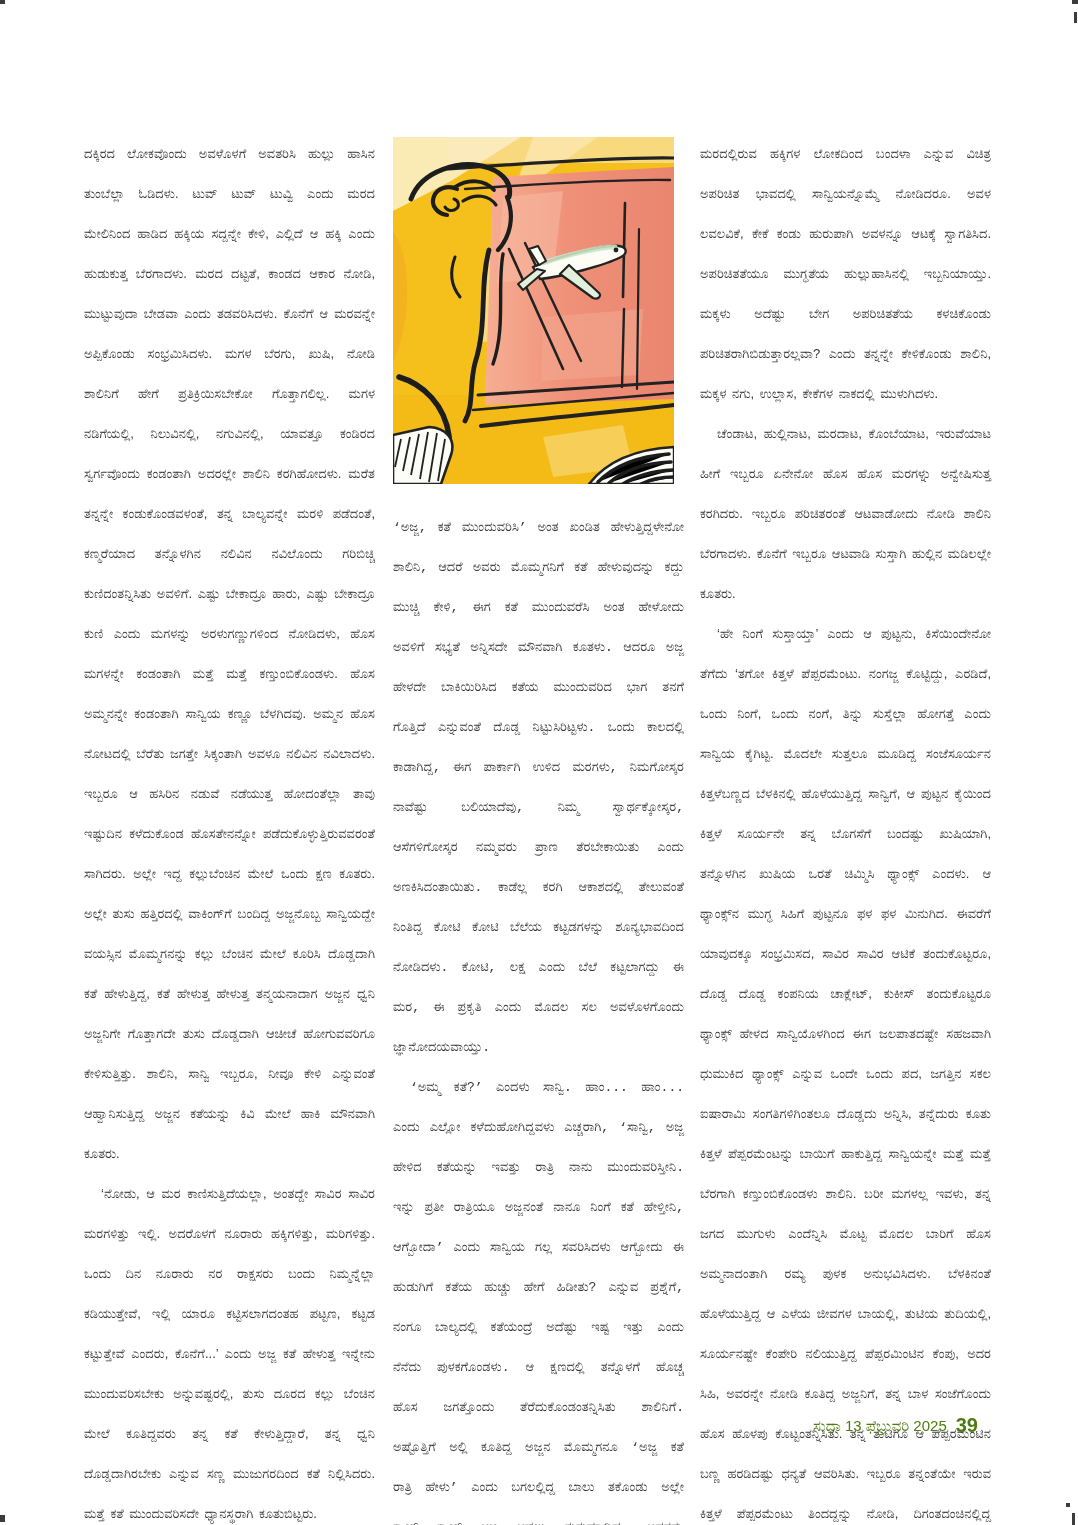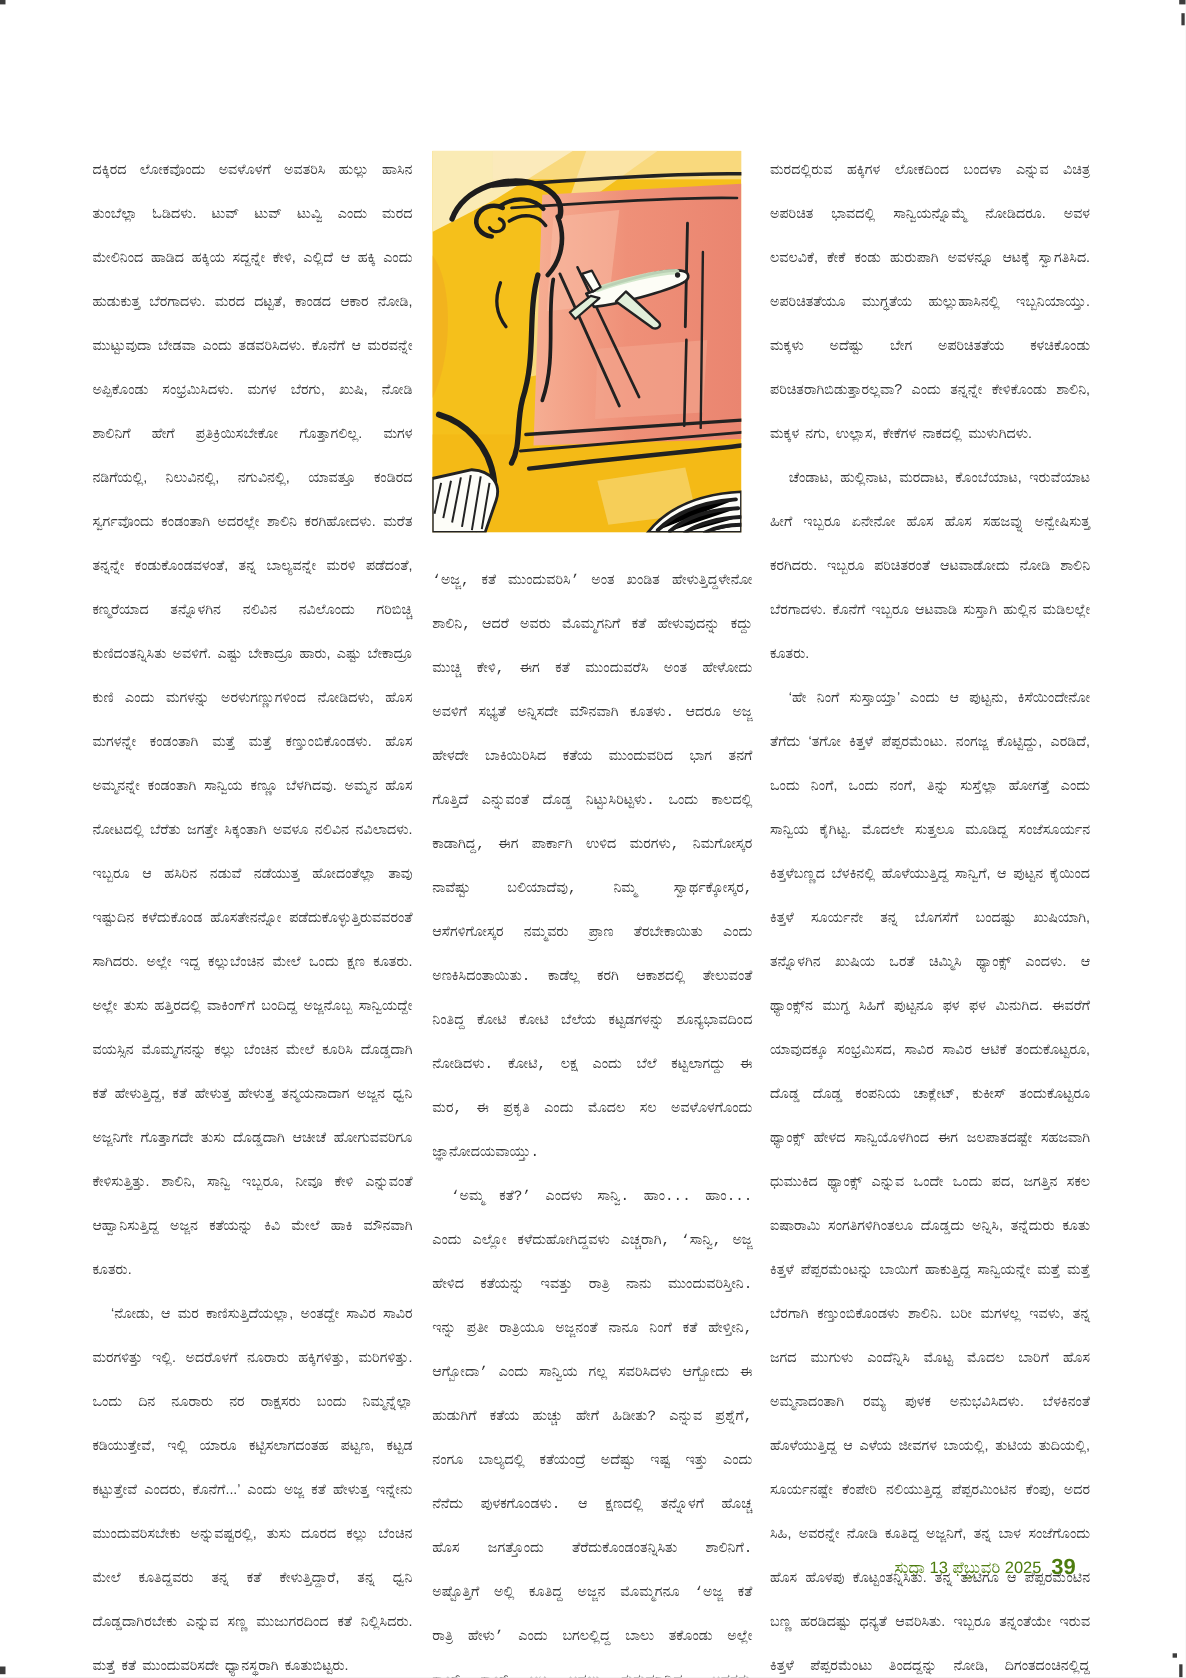--- a/index.html
+++ b/index.html
@@ -140,21 +140,21 @@
         <path d="M230,347 C244,338 262,334 280,333"></path>
         <path d="M248,347 C258,342 270,340 281,340"></path>
       </g>
     </svg>
     <p>‘ಅಜ್ಜ, ಕತೆ ಮುಂದುವರಿಸಿ’ ಅಂತ ಖಂಡಿತ ಹೇಳುತ್ತಿದ್ದಳೇನೋ ಶಾಲಿನಿ, ಆದರೆ ಅವರು ಮೊಮ್ಮಗನಿಗೆ ಕತೆ ಹೇಳುವುದನ್ನು ಕದ್ದು ಮುಚ್ಚಿ ಕೇಳಿ, ಈಗ ಕತೆ ಮುಂದುವರೆಸಿ ಅಂತ ಹೇಳೋದು ಅವಳಿಗೆ ಸಭ್ಯತೆ ಅನ್ನಿಸದೇ ಮೌನವಾಗಿ ಕೂತಳು. ಆದರೂ ಅಜ್ಜ ಹೇಳದೇ ಬಾಕಿಯಿರಿಸಿದ ಕತೆಯ ಮುಂದುವರಿದ ಭಾಗ ತನಗೆ ಗೊತ್ತಿದೆ ಎನ್ನುವಂತೆ ದೊಡ್ಡ ನಿಟ್ಟುಸಿರಿಟ್ಟಳು. ಒಂದು ಕಾಲದಲ್ಲಿ ಕಾಡಾಗಿದ್ದ, ಈಗ ಪಾರ್ಕಾಗಿ ಉಳಿದ ಮರಗಳು, ನಿಮಗೋಸ್ಕರ ನಾವೆಷ್ಟು ಬಲಿಯಾದೆವು, ನಿಮ್ಮ ಸ್ವಾರ್ಥಕ್ಕೋಸ್ಕರ, ಆಸೆಗಳಿಗೋಸ್ಕರ ನಮ್ಮವರು ಪ್ರಾಣ ತೆರಬೇಕಾಯಿತು ಎಂದು ಅಣಕಿಸಿದಂತಾಯಿತು. ಕಾಡೆಲ್ಲ ಕರಗಿ ಆಕಾಶದಲ್ಲಿ ತೇಲುವಂತೆ ನಿಂತಿದ್ದ ಕೋಟಿ ಕೋಟಿ ಬೆಲೆಯ ಕಟ್ಟಡಗಳನ್ನು ಶೂನ್ಯಭಾವದಿಂದ ನೋಡಿದಳು. ಕೋಟಿ, ಲಕ್ಷ ಎಂದು ಬೆಲೆ ಕಟ್ಟಲಾಗದ್ದು ಈ ಮರ, ಈ ಪ್ರಕೃತಿ ಎಂದು ಮೊದಲ ಸಲ ಅವಳೊಳಗೊಂದು ಜ್ಞಾನೋದಯವಾಯ್ತು.</p>
     <p class="ind">‘ಅಮ್ಮ ಕತೆ?’ ಎಂದಳು ಸಾನ್ವಿ. ಹಾಂ... ಹಾಂ... ಎಂದು ಎಲ್ಲೋ ಕಳೆದುಹೋಗಿದ್ದವಳು ಎಚ್ಚರಾಗಿ, ‘ಸಾನ್ವಿ, ಅಜ್ಜ ಹೇಳಿದ ಕತೆಯನ್ನು ಇವತ್ತು ರಾತ್ರಿ ನಾನು ಮುಂದುವರಿಸ್ತೀನಿ. ಇನ್ನು ಪ್ರತೀ ರಾತ್ರಿಯೂ ಅಜ್ಜನಂತೆ ನಾನೂ ನಿಂಗೆ ಕತೆ ಹೇಳ್ತೀನಿ, ಆಗ್ಬೋದಾ’ ಎಂದು ಸಾನ್ವಿಯ ಗಲ್ಲ ಸವರಿಸಿದಳು ಆಗ್ಬೋದು ಈ ಹುಡುಗಿಗೆ ಕತೆಯ ಹುಚ್ಚು ಹೇಗೆ ಹಿಡೀತು? ಎನ್ನುವ ಪ್ರಶ್ನೆಗೆ, ನಂಗೂ ಬಾಲ್ಯದಲ್ಲಿ ಕತೆಯಂದ್ರೆ ಅದೆಷ್ಟು ಇಷ್ಟ ಇತ್ತು ಎಂದು ನೆನೆದು ಪುಳಕಗೊಂಡಳು. ಆ ಕ್ಷಣದಲ್ಲಿ ತನ್ನೊಳಗೆ ಹೊಚ್ಚ ಹೊಸ ಜಗತ್ತೊಂದು ತೆರೆದುಕೊಂಡಂತನ್ನಿಸಿತು ಶಾಲಿನಿಗೆ. ಅಷ್ಟೊತ್ತಿಗೆ ಅಲ್ಲಿ ಕೂತಿದ್ದ ಅಜ್ಜನ ಮೊಮ್ಮಗನೂ ‘ಅಜ್ಜ ಕತೆ ರಾತ್ರಿ ಹೇಳು’ ಎಂದು ಬಗಲಲ್ಲಿದ್ದ ಬಾಲು ತಕೊಂಡು ಅಲ್ಲೇ ಕ್ಯಾಚ್ ಕ್ಯಾಚ್ ಆಟ ಆಡಲು ಶುರುಮಾಡಿದ. ಅವನನ್ನು ನೋಡುತ್ತ ನಿಂತ ಸಾನ್ವಿಗೆ ತಾನೇ ಚೆಂಡಿನಂತೆ ಪುಟಿದಂತಾಗಿ ಅವಳೂ ಕ್ಯಾಚ್ ಕ್ಯಾಚ್ ಎಂದು ಕೂಗುತ್ತ ಓಡಿದಳು. ಅರಳುಗಣ್ಣಿನ ಆ ಪುಟ್ಟ ಇವಳ್ಯಾರು ಒಮ್ಮೆಲೇ ಆಕಾಶದಿಂದ ಉದುರಿದಳಾ?</p>
   </div>
 
   <div class="col" id="col3">
     <p>ಮರದಲ್ಲಿರುವ ಹಕ್ಕಿಗಳ ಲೋಕದಿಂದ ಬಂದಳಾ ಎನ್ನುವ ವಿಚಿತ್ರ ಅಪರಿಚಿತ ಭಾವದಲ್ಲಿ ಸಾನ್ವಿಯನ್ನೊಮ್ಮೆ ನೋಡಿದರೂ. ಅವಳ ಲವಲವಿಕೆ, ಕೇಕೆ ಕಂಡು ಹುರುಪಾಗಿ ಅವಳನ್ನೂ ಆಟಕ್ಕೆ ಸ್ವಾಗತಿಸಿದ. ಅಪರಿಚಿತತೆಯೂ ಮುಗ್ಧತೆಯ ಹುಲ್ಲುಹಾಸಿನಲ್ಲಿ ಇಬ್ಬನಿಯಾಯ್ತು. ಮಕ್ಕಳು ಅದೆಷ್ಟು ಬೇಗ ಅಪರಿಚಿತತೆಯ ಕಳಚಿಕೊಂಡು ಪರಿಚಿತರಾಗಿಬಿಡುತ್ತಾರಲ್ಲವಾ? ಎಂದು ತನ್ನನ್ನೇ ಕೇಳಿಕೊಂಡು ಶಾಲಿನಿ, ಮಕ್ಕಳ ನಗು, ಉಲ್ಲಾಸ, ಕೇಕೆಗಳ ನಾಕದಲ್ಲಿ ಮುಳುಗಿದಳು.</p>
-    <p class="ind">ಚೆಂಡಾಟ, ಹುಲ್ಲಿನಾಟ, ಮರದಾಟ, ಕೊಂಬೆಯಾಟ, ಇರುವೆಯಾಟ ಹೀಗೆ ಇಬ್ಬರೂ ಏನೇನೋ ಹೊಸ ಹೊಸ ಸಹಜವ್ನು ಅನ್ವೇಷಿಸುತ್ತ ಕರಗಿದರು. ಇಬ್ಬರೂ ಪರಿಚಿತರಂತೆ ಆಟವಾಡೋದು ನೋಡಿ ಶಾಲಿನಿ ಬೆರಗಾದಳು. ಕೊನೆಗೆ ಇಬ್ಬರೂ ಆಟವಾಡಿ ಸುಸ್ತಾಗಿ ಹುಲ್ಲಿನ ಮಡಿಲಲ್ಲೇ ಕೂತರು.</p>
+    <p class="ind">ಚೆಂಡಾಟ, ಹುಲ್ಲಿನಾಟ, ಮರದಾಟ, ಕೊಂಬೆಯಾಟ, ಇರುವೆಯಾಟ ಹೀಗೆ ಇಬ್ಬರೂ ಏನೇನೋ ಹೊಸ ಹೊಸ ಮರಗಳ್ನು ಅನ್ವೇಷಿಸುತ್ತ ಕರಗಿದರು. ಇಬ್ಬರೂ ಪರಿಚಿತರಂತೆ ಆಟವಾಡೋದು ನೋಡಿ ಶಾಲಿನಿ ಬೆರಗಾದಳು. ಕೊನೆಗೆ ಇಬ್ಬರೂ ಆಟವಾಡಿ ಸುಸ್ತಾಗಿ ಹುಲ್ಲಿನ ಮಡಿಲಲ್ಲೇ ಕೂತರು.</p>
     <p class="ind">‘ಹೇ ನಿಂಗೆ ಸುಸ್ತಾಯ್ತಾ’ ಎಂದು ಆ ಪುಟ್ಟನು, ಕಿಸೆಯಿಂದೇನೋ ತೆಗೆದು ‘ತಗೋ ಕಿತ್ತಳೆ ಪೆಪ್ಪರಮೆಂಟು. ನಂಗಜ್ಜ ಕೊಟ್ಟಿದ್ದು, ಎರಡಿದೆ, ಒಂದು ನಿಂಗೆ, ಒಂದು ನಂಗೆ, ತಿನ್ನು ಸುಸ್ತೆಲ್ಲಾ ಹೋಗತ್ತೆ ಎಂದು ಸಾನ್ವಿಯ ಕೈಗಿಟ್ಟ. ಮೊದಲೇ ಸುತ್ತಲೂ ಮೂಡಿದ್ದ ಸಂಜೆಸೂರ್ಯನ ಕಿತ್ತಳೆಬಣ್ಣದ ಬೆಳಕಿನಲ್ಲಿ ಹೊಳೆಯುತ್ತಿದ್ದ ಸಾನ್ವಿಗೆ, ಆ ಪುಟ್ಟನ ಕೈಯಿಂದ ಕಿತ್ತಳೆ ಸೂರ್ಯನೇ ತನ್ನ ಬೊಗಸೆಗೆ ಬಂದಷ್ಟು ಖುಷಿಯಾಗಿ, ತನ್ನೊಳಗಿನ ಖುಷಿಯ ಒರತೆ ಚಿಮ್ಮಿಸಿ ಥ್ಯಾಂಕ್ಸ್ ಎಂದಳು. ಆ ಥ್ಯಾಂಕ್ಸ್‌ನ ಮುಗ್ಧ ಸಿಹಿಗೆ ಪುಟ್ಟನೂ ಫಳ ಫಳ ಮಿನುಗಿದ. ಈವರೆಗೆ ಯಾವುದಕ್ಕೂ ಸಂಭ್ರಮಿಸದ, ಸಾವಿರ ಸಾವಿರ ಆಟಿಕೆ ತಂದುಕೊಟ್ಟರೂ, ದೊಡ್ಡ ದೊಡ್ಡ ಕಂಪನಿಯ ಚಾಕ್ಲೇಟ್, ಕುಕೀಸ್ ತಂದುಕೊಟ್ಟರೂ ಥ್ಯಾಂಕ್ಸ್ ಹೇಳದ ಸಾನ್ವಿಯೊಳಗಿಂದ ಈಗ ಜಲಪಾತದಷ್ಟೇ ಸಹಜವಾಗಿ ಧುಮುಕಿದ ಥ್ಯಾಂಕ್ಸ್ ಎನ್ನುವ ಒಂದೇ ಒಂದು ಪದ, ಜಗತ್ತಿನ ಸಕಲ ಐಷಾರಾಮಿ ಸಂಗತಿಗಳಿಗಿಂತಲೂ ದೊಡ್ಡದು ಅನ್ನಿಸಿ, ತನ್ನೆದುರು ಕೂತು ಕಿತ್ತಳೆ ಪೆಪ್ಪರಮೆಂಟನ್ನು ಬಾಯಿಗೆ ಹಾಕುತ್ತಿದ್ದ ಸಾನ್ವಿಯನ್ನೇ ಮತ್ತೆ ಮತ್ತೆ ಬೆರಗಾಗಿ ಕಣ್ತುಂಬಿಕೊಂಡಳು ಶಾಲಿನಿ. ಬರೀ ಮಗಳಲ್ಲ ಇವಳು, ತನ್ನ ಜಗದ ಮುಗುಳು ಎಂದೆನ್ನಿಸಿ ಮೊಟ್ಟ ಮೊದಲ ಬಾರಿಗೆ ಹೊಸ ಅಮ್ಮನಾದಂತಾಗಿ ರಮ್ಯ ಪುಳಕ ಅನುಭವಿಸಿದಳು. ಬೆಳಕಿನಂತೆ ಹೊಳೆಯುತ್ತಿದ್ದ ಆ ಎಳೆಯ ಜೀವಗಳ ಬಾಯಲ್ಲಿ, ತುಟಿಯ ತುದಿಯಲ್ಲಿ, ಸೂರ್ಯನಷ್ಟೇ ಕೆಂಪೇರಿ ನಲಿಯುತ್ತಿದ್ದ ಪೆಪ್ಪರಮಿಂಟಿನ ಕೆಂಪು, ಅದರ ಸಿಹಿ, ಅವರನ್ನೇ ನೋಡಿ ಕೂತಿದ್ದ ಅಜ್ಜನಿಗೆ, ತನ್ನ ಬಾಳ ಸಂಜೆಗೊಂದು ಹೊಸ ಹೊಳಪು ಕೊಟ್ಟಂತನ್ನಿಸಿತು. ತನ್ನ ತುಟಿಗೂ ಆ ಪೆಪ್ಪರಮೆಂಟಿನ ಬಣ್ಣ ಹರಡಿದಷ್ಟು ಧನ್ಯತೆ ಆವರಿಸಿತು. ಇಬ್ಬರೂ ತನ್ನಂತೆಯೇ ಇರುವ ಕಿತ್ತಳೆ ಪೆಪ್ಪರಮೆಂಟು ತಿಂದದ್ದನ್ನು ನೋಡಿ, ದಿಗಂತದಂಚಿನಲ್ಲಿದ್ದ ಸೂರ್ಯ ಇನ್ನಷ್ಟು ಕೆಂಪಗಾದ.</p>
 
   </div>
 
   <div class="footer">
     <span class="issue">
       <span>ಸುಧಾ</span>
       <span>13 ಫೆಬ್ರುವರಿ 2025</span>
     </span>
     <span class="pageno">39</span>

